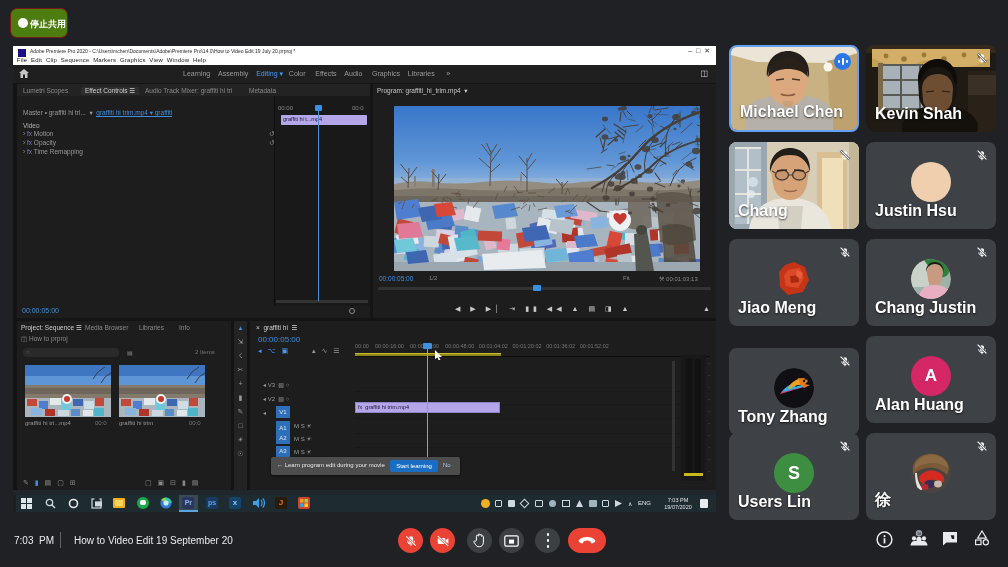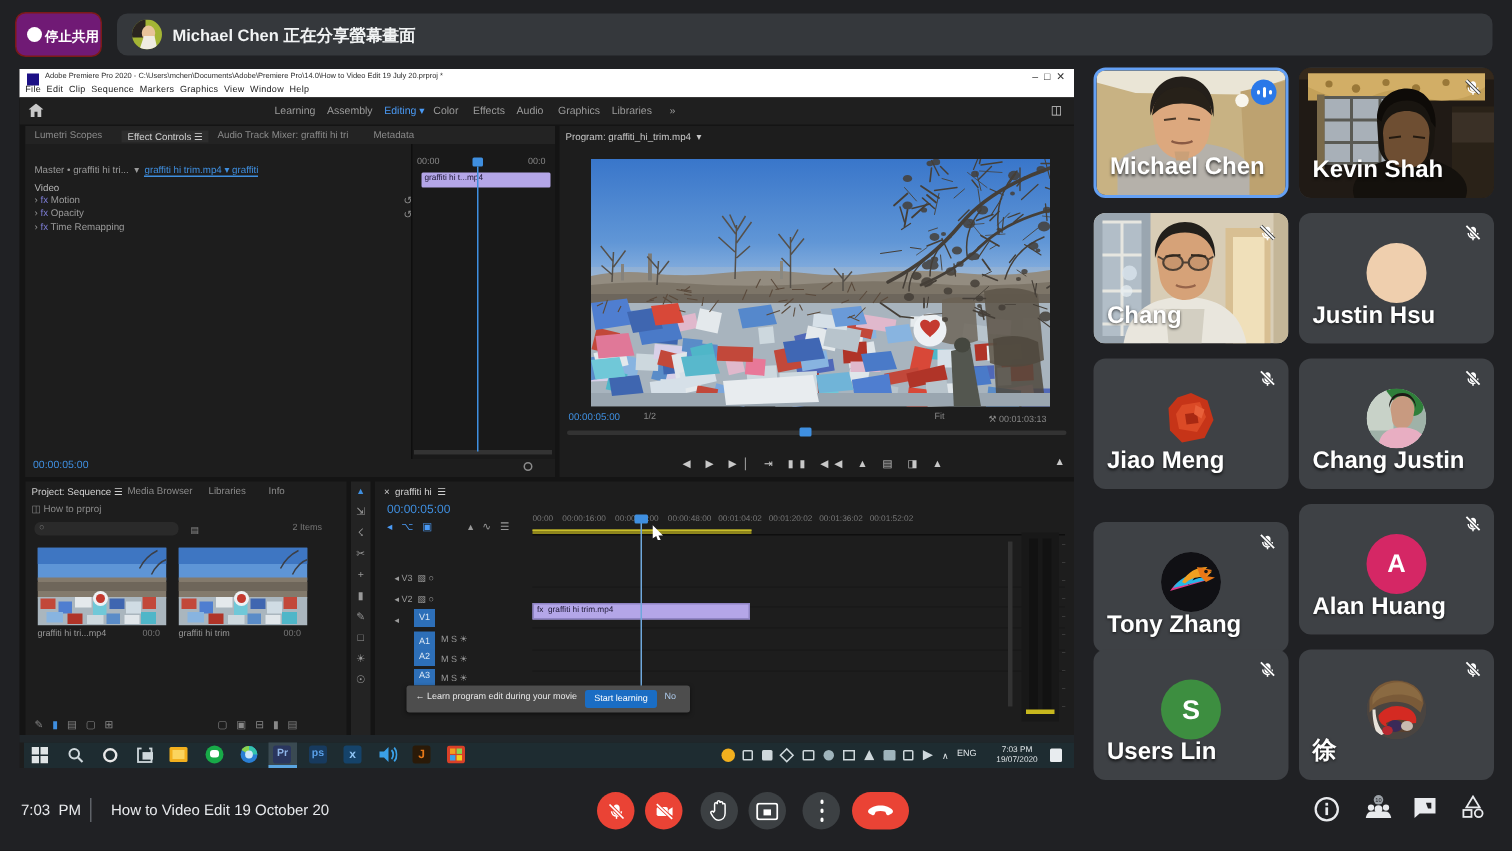--- a/index.html
+++ b/index.html
@@ -4,39 +4,23 @@
 <style>
   * { margin:0; padding:0; box-sizing:border-box; }
   html,body { width:1008px; height:567px; overflow:hidden; }
   body { background:#202124; font-family:"Liberation Sans", sans-serif; position:relative; }
   .abs { position:absolute; }
 </style>
 </head>
 <body>
 
 <div class="abs" id="topbar" style="left:0;top:0;width:1008px;height:42px;background:#202124;">
-  <div class="abs" style="left:11px;top:9px;width:56px;height:28px;background:#701a75;border-radius:6px;box-shadow:0 0 0 1px #7c1a18;">
+  <div class="abs" style="left:11px;top:9px;width:56px;height:28px;background:#4d7c0f;border-radius:6px;box-shadow:0 0 0 1px #7c1a18;">
     <div class="abs" style="left:7px;top:9px;width:10px;height:10px;background:#fff;border-radius:50%;"></div>
     <div class="abs" style="left:19px;top:9px;color:#fff;font-size:9px;font-weight:bold;white-space:nowrap;">停止共用</div>
-  </div>
-  <div class="abs" style="left:78px;top:9px;width:917px;height:28px;background:#35383c;border-radius:7px;">
-    <svg class="abs" style="left:10px;top:4px;" width="20" height="20">
-      <defs>
-          <clipPath id="avc">
-            <circle cx="10" cy="10" r="10"></circle>
-          </clipPath>
-        </defs>
-      <g clip-path="url(#avc)">
-        <rect width="20" height="20" fill="#a4b535"></rect>
-        <rect x="0" y="0" width="9" height="12" fill="#2a2420"></rect>
-        <ellipse cx="11" cy="9" rx="4.5" ry="5" fill="#e8c39a"></ellipse>
-        <path d="M5 20 L8 11 L15 11 L17 20 Z" fill="#f0ece2"></path>
-      </g>
-    </svg>
-    <div class="abs" style="left:37px;top:7px;color:#f1f3f4;font-size:11px;font-weight:bold;">Michael Chen 正在分享螢幕畫面</div>
   </div>
 </div>
 
 <div class="abs" id="screen" style="left:13px;top:46px;width:703px;height:466px;background:#1d1d1d;">
 
   <div class="abs" style="left:0;top:0;width:703px;height:19px;background:#ffffff;">
     <div class="abs" style="left:5px;top:3px;width:8px;height:8px;background:#1c1086;"></div>
     <div class="abs" style="left:17px;top:2px;color:#2a2a2a;font-size:5px;">Adobe Premiere Pro 2020 - C:\Users\mchen\Documents\Adobe\Premiere Pro\14.0\How to Video Edit 19 July 20.prproj *</div>
     <div class="abs" style="left:2px;top:10.5px;color:#1a1a1a;font-size:6px;letter-spacing:.2px;">&nbsp;File&nbsp;&nbsp;Edit&nbsp;&nbsp;Clip&nbsp;&nbsp;Sequence&nbsp;&nbsp;Markers&nbsp;&nbsp;Graphics&nbsp;&nbsp;View&nbsp;&nbsp;Window&nbsp;&nbsp;Help</div>
     <div class="abs" style="right:6px;top:1px;color:#333;font-size:7px;">–&nbsp;&nbsp;□&nbsp;&nbsp;✕</div>
@@ -794,21 +778,21 @@
   </svg>
   <svg class="micoff" viewBox="0 0 12 12">
       <use href="#micoffg"></use>
     </svg>
   <div class="tname">徐</div>
 </div>
 
 <div class="abs" id="bottombar" style="left:0;top:520px;width:1008px;height:47px;background:#202124;">
   <div class="abs" style="left:14px;top:15px;color:#e8eaed;font-size:10px;">7:03&nbsp;&nbsp;PM</div>
   <div class="abs" style="left:60px;top:12px;width:1px;height:16px;background:#5f6368;"></div>
-  <div class="abs" style="left:74px;top:15px;color:#e8eaed;font-size:10px;">How to Video Edit 19 October 20</div>
+  <div class="abs" style="left:74px;top:15px;color:#e8eaed;font-size:10px;">How to Video Edit 19 September 20</div>
 
   <div class="abs" style="left:398px;top:8px;width:25px;height:25px;border-radius:50%;background:#ea4335;">
     <svg style="position:absolute;left:5.5px;top:5.5px;" width="14" height="14" viewBox="0 0 12 12">
       <path d="M6 2 C7 2 7.8 2.8 7.8 3.8 L7.8 6.2 C7.8 7.2 7 8 6 8 C5 8 4.2 7.2 4.2 6.2 L4.2 3.8 C4.2 2.8 5 2 6 2 Z" fill="#fff"></path>
       <path d="M3.2 5.8 C3.2 7.4 4.4 8.6 6 8.6 C7.6 8.6 8.8 7.4 8.8 5.8" stroke="#fff" stroke-width=".9" fill="none"></path>
       <rect x="5.6" y="8.6" width=".8" height="1.6" fill="#fff"></rect>
       <line x1="2" y1="2" x2="10" y2="10" stroke="#ea4335" stroke-width="2"></line>
       <line x1="2" y1="2" x2="10" y2="10" stroke="#fff" stroke-width="1"></line>
     </svg>
   </div>

